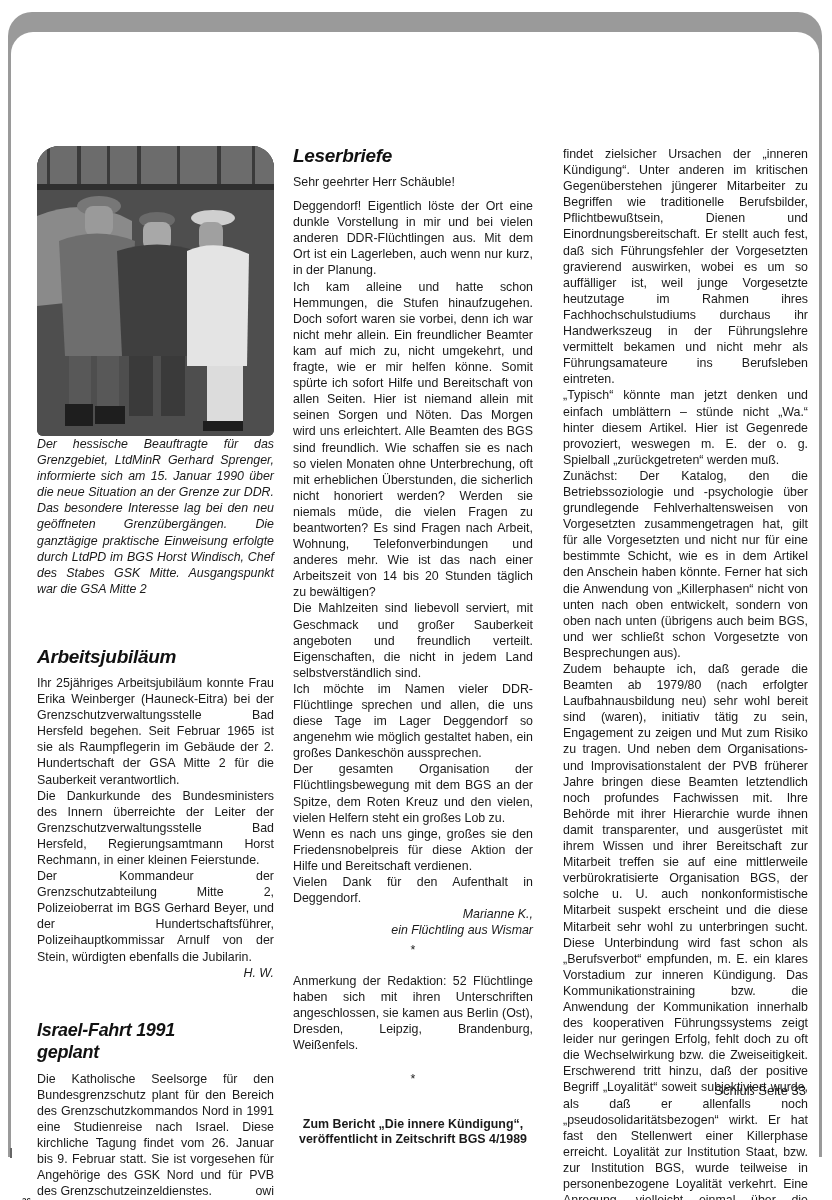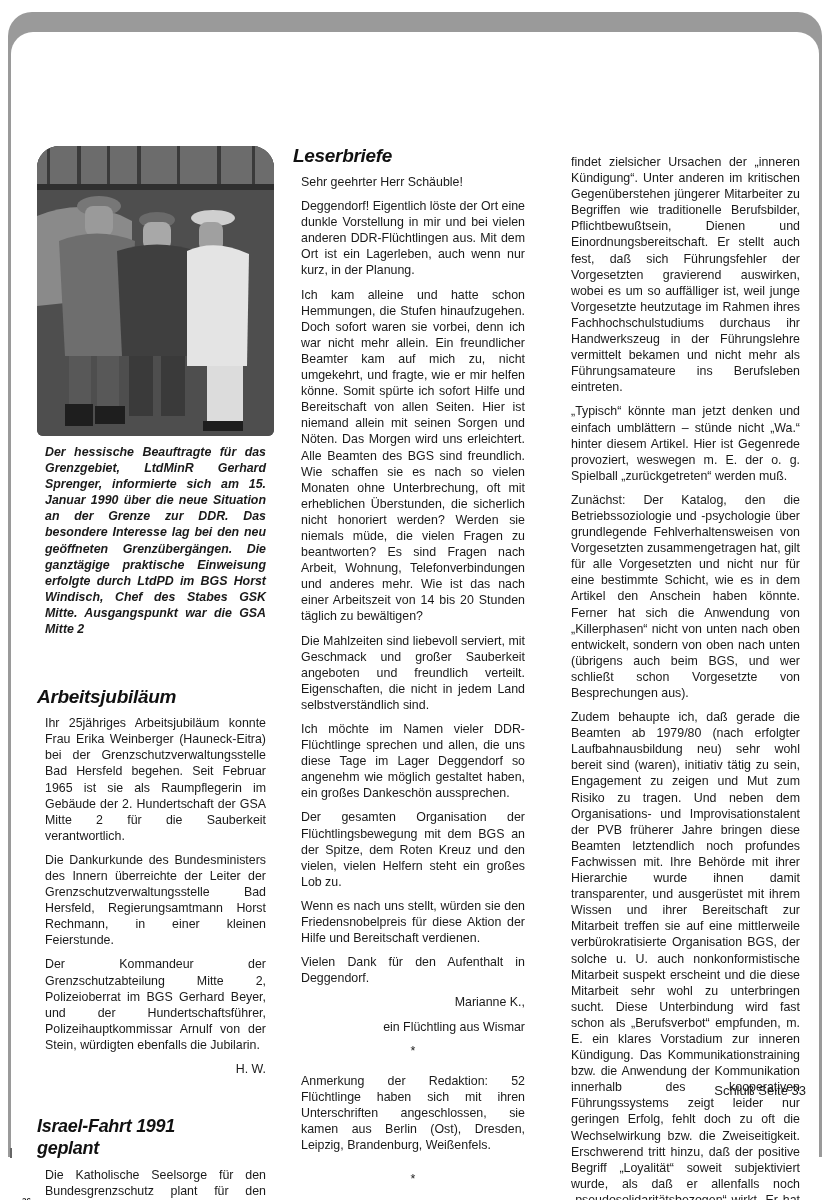--- a/index.html
+++ b/index.html
@@ -5,37 +5,37 @@
   html, body { margin: 0; padding: 0; background: #ffffff; }
   body { width: 832px; height: 1200px; position: relative; overflow: hidden;
          font-family: "Liberation Sans", sans-serif; color: #1a1a1a; }
 
   .frame { position: absolute; left: 8px; top: 12px; width: 814px; height: 1145px;
            background: #9a9a9a; border-radius: 24px 24px 0 0; }
   .frame-inner { position: absolute; left: 3px; top: 20px; right: 3px; bottom: 0;
            background: #ffffff; border-radius: 22px 22px 0 0; }
 
   .col { position: absolute; font-size: 12.4px; line-height: 16.1px; text-align: justify; }
-  .col p { margin: 8px; hyphens: manual; }
+  .col p { margin: 0; hyphens: manual; }
   .col-left { left: 37px; top: 146px; width: 237px; }
   .col-mid  { left: 293px; top: 146px; width: 240px; }
   .col-right{ left: 563px; top: 146px; width: 245px; }
 
   .photo { width: 237px; height: 290px; border-radius: 22px 22px 6px 6px; overflow: hidden;
            position: relative; background: #5b5b5b; }
   .photo svg { display: block; }
-  .caption { font-style: italic; margin-top: 4px; font-weight: bold; }
+  .caption { font-style: italic; margin-top: 4px; }
 
   .headline { font-weight: bold; font-style: italic; font-size: 19px; line-height: 20px;
               letter-spacing: -0.3px; margin: 0 0 8px 0; color: #111; }
   .h-arbeit { margin-top: 50px; }
   .h-israel { margin-top: 38px; font-size: 18px; line-height: 22px; }
 
   .salutation { margin-bottom: 8px !important; }
-  .right { text-align: right; }
+  .right { text-align: right; font-style: italic; }
   .star { text-align: center; margin: 4px 0 14px 0 !important; }
   .star2 { text-align: center; margin: 18px 0 30px 0 !important; }
   .subhead { font-weight: bold; font-size: 12.4px; line-height: 15px; margin-bottom: 6px !important; text-align: center; }
 
   .pagenum-left { position: absolute; left: 22px; top: 1196px; font-size: 8px; font-weight: bold; }
   .footer-right { position: absolute; right: 26px; top: 1083px; font-size: 13px; }
   .edge-marks { position: absolute; left: 10px; top: 1148px; width: 2px; height: 10px; background: #666; }
 </style>
 </head>
 <body>
@@ -101,21 +101,21 @@
 </div>
 
 <div class="col col-mid">
   <h2 class="headline">Leserbriefe</h2>
   <p class="salutation" style="text-align:left">Sehr geehrter Herr Schäuble!</p>
   <p>Deggendorf! Eigentlich löste der Ort eine dunkle Vorstellung in mir und bei vielen anderen DDR-Flüchtlingen aus. Mit dem Ort ist ein Lagerleben, auch wenn nur kurz, in der Planung.</p>
   <p>Ich kam alleine und hatte schon Hemmungen, die Stufen hinaufzugehen. Doch sofort waren sie vorbei, denn ich war nicht mehr allein. Ein freundlicher Beamter kam auf mich zu, nicht umgekehrt, und fragte, wie er mir helfen könne. Somit spürte ich sofort Hilfe und Bereitschaft von allen Seiten. Hier ist niemand allein mit seinen Sorgen und Nöten. Das Morgen wird uns erleichtert. Alle Beamten des BGS sind freundlich. Wie schaffen sie es nach so vielen Monaten ohne Unterbrechung, oft mit erheblichen Überstunden, die sicherlich nicht honoriert werden? Werden sie niemals müde, die vielen Fragen zu beantworten? Es sind Fragen nach Arbeit, Wohnung, Telefonverbindungen und anderes mehr. Wie ist das nach einer Arbeitszeit von 14 bis 20 Stunden täglich zu bewältigen?</p>
   <p>Die Mahlzeiten sind liebevoll serviert, mit Geschmack und großer Sauberkeit angeboten und freundlich verteilt. Eigenschaften, die nicht in jedem Land selbstverständlich sind.</p>
   <p>Ich möchte im Namen vieler DDR-Flüchtlinge sprechen und allen, die uns diese Tage im Lager Deggendorf so angenehm wie möglich gestaltet haben, ein großes Dankeschön aussprechen.</p>
   <p>Der gesamten Organisation der Flüchtlingsbewegung mit dem BGS an der Spitze, dem Roten Kreuz und den vielen, vielen Helfern steht ein großes Lob zu.</p>
-  <p>Wenn es nach uns stellt, würden sie den Friedensnobelpreis für diese Aktion der Hilfe und Bereitschaft verdienen.</p>
+  <p>Wenn es nach uns ginge, großes sie den Friedensnobelpreis für diese Aktion der Hilfe und Bereitschaft verdienen.</p>
   <p>Vielen Dank für den Aufenthalt in Deggendorf.</p>
   <p class="right">Marianne K.,</p>
   <p class="right">ein Flüchtling aus Wismar</p>
   <p class="star">*</p>
   <p>Anmerkung der Redaktion: 52 Flüchtlinge haben sich mit ihren Unterschriften angeschlossen, sie kamen aus Berlin (Ost), Dresden, Leipzig, Brandenburg, Weißenfels.</p>
   <p class="star2">*</p>
   <p class="subhead">Zum Bericht „Die innere Kündigung“, veröffentlicht in Zeitschrift BGS 4/1989</p>
 
 </div>
 

